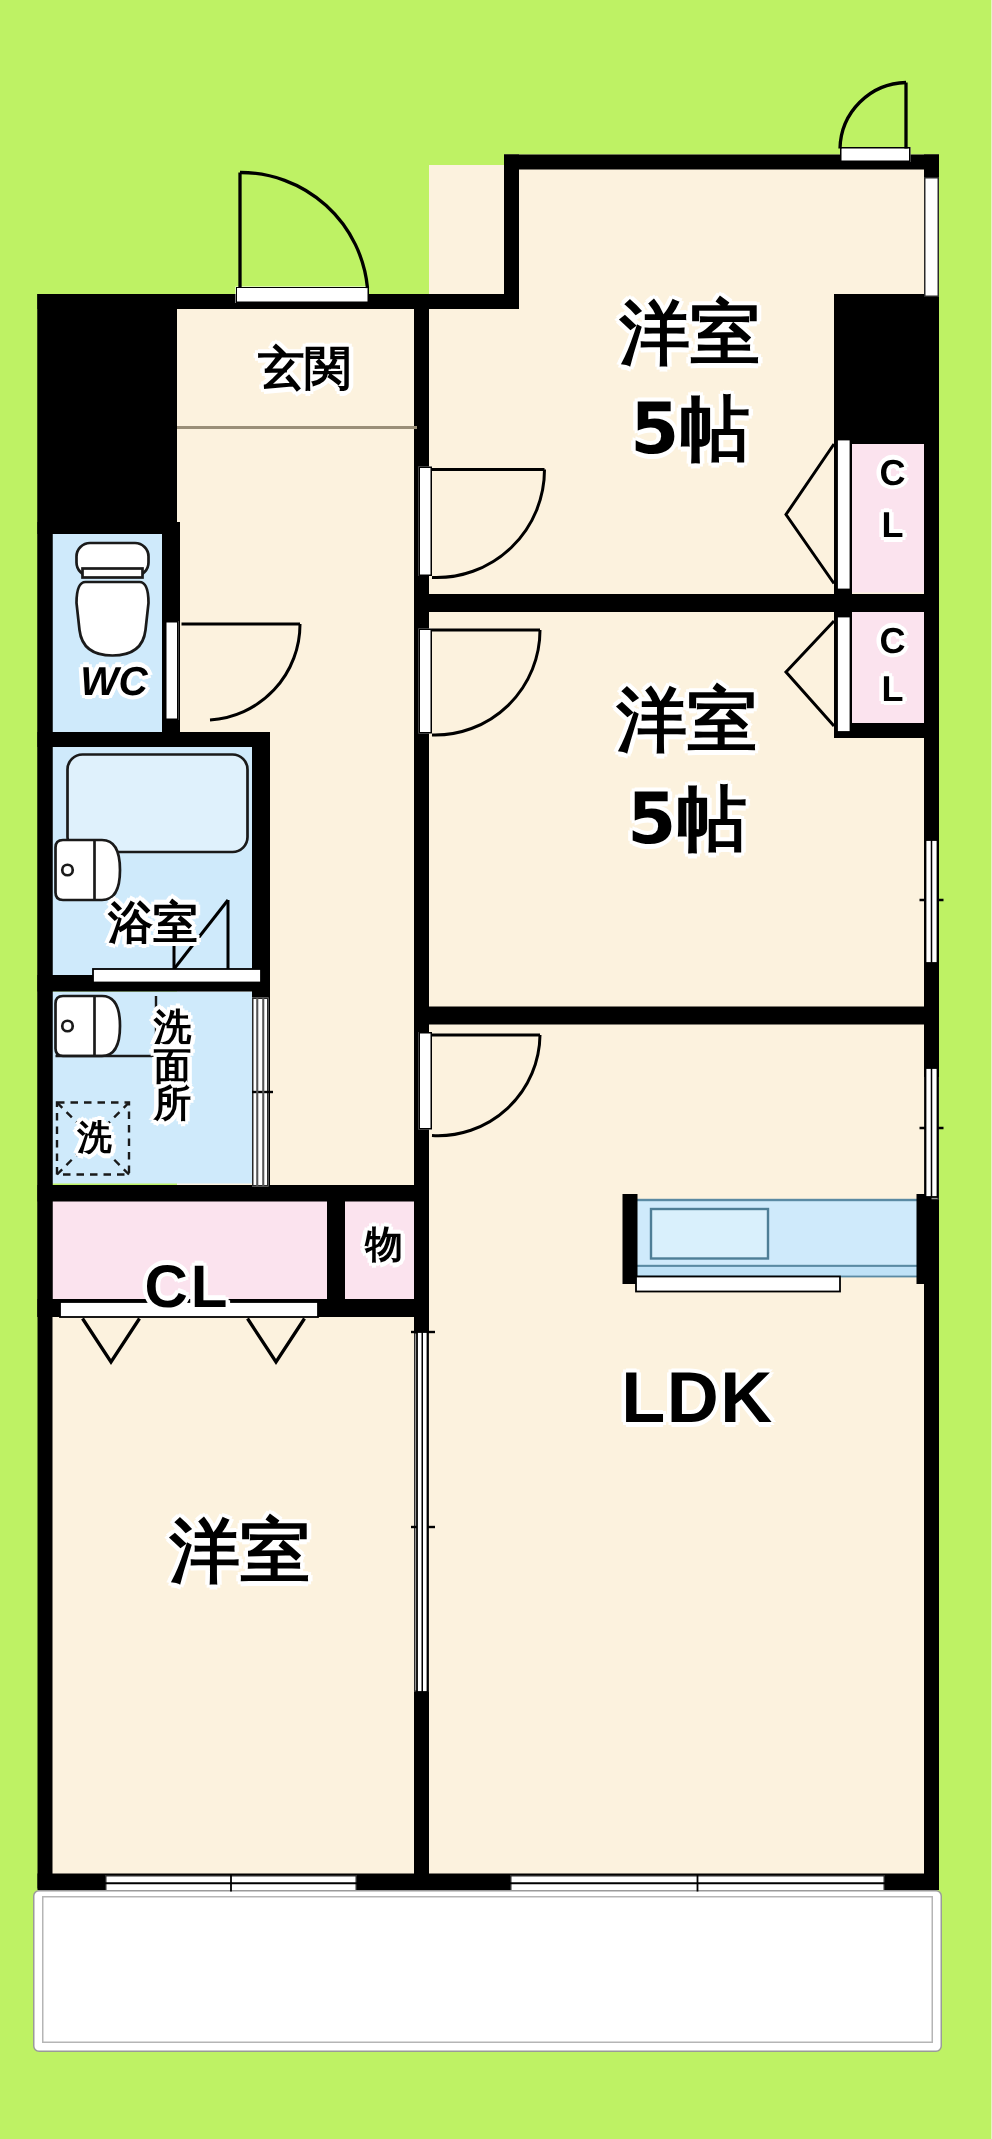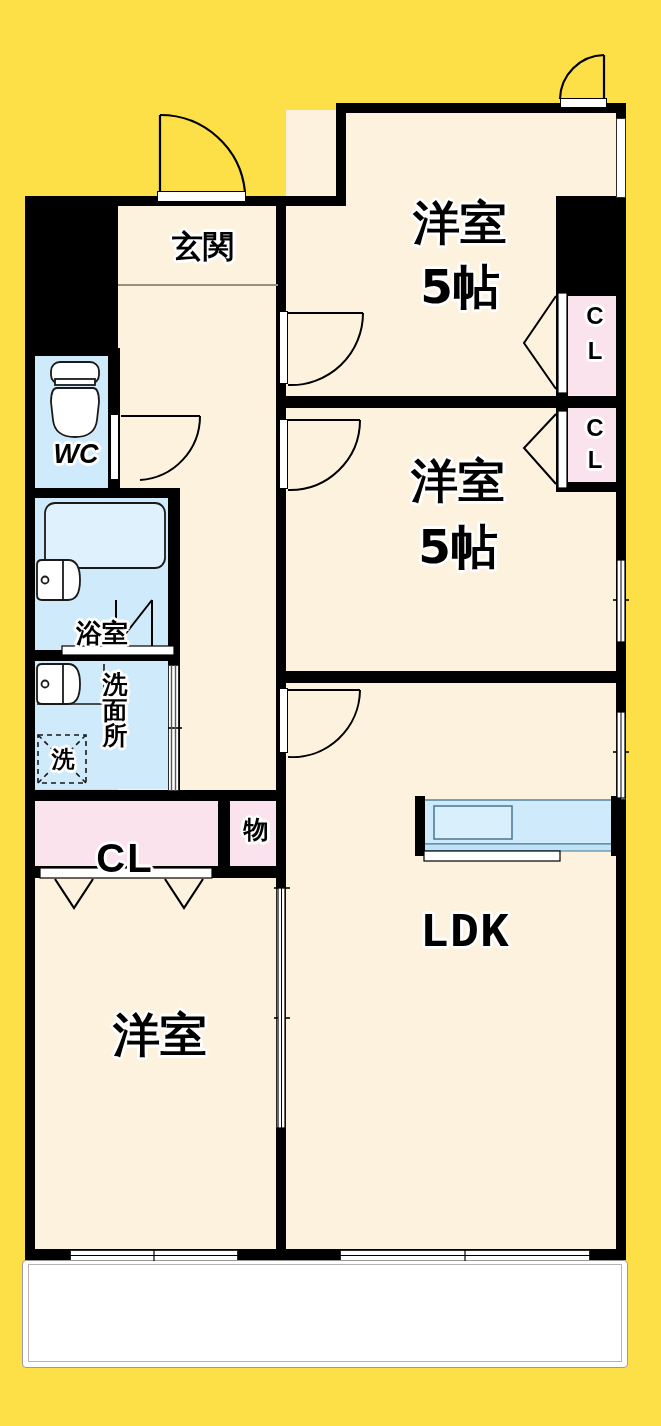--- a/index.html
+++ b/index.html
@@ -7,21 +7,21 @@
     padding: 0;
     background: #ffffff;
   }
   body {
     font-family: "Liberation Sans", "DejaVu Sans", sans-serif;
   }
   #plan {
     position: relative;
     width: 661px;
     height: 1426px;
-    background: #fde047;
+    background: #bef264;
     overflow: hidden;
   }
   
   .wall {           
     position: absolute;
     background: #000000;
   }
   .room {           
     position: absolute;
     background: #fcf2de;
@@ -313,27 +313,27 @@
   </svg>
 
   <div class="label jp" style="left:138px; top:230px; width:130px; font-size:31px;">玄関</div>
 
   <div class="label jp" style="left:370px; top:198px; width:180px; font-size:47px;">洋室</div>
   <div class="label jp" style="left:370px; top:262px; width:180px; font-size:47px;">5帖</div>
 
   <div class="label jp" style="left:368px; top:456px; width:180px; font-size:47px;">洋室</div>
   <div class="label jp" style="left:368px; top:522px; width:180px; font-size:47px;">5帖</div>
 
-  <div class="label" style="left:375px; top:908px; width:180px; font-size:48px; letter-spacing:1px;font-family:Liberation Mono, monospace;">LDK</div>
+  <div class="label" style="left:375px; top:908px; width:180px; font-size:48px; letter-spacing:1px;">LDK</div>
 
   <div class="label jp" style="left:70px; top:1010px; width:180px; font-size:47px;">洋室</div>
 
   <div class="label" style="left:36px; top:440px; width:80px; font-size:27px;font-style:italic;">WC</div>
 
-  <div class="label jp" style="left:58px; top:600px; width:88px; font-size:26px;margin-top:20px;">浴室</div>
+  <div class="label jp" style="left:58px; top:600px; width:88px; font-size:30px;">浴室</div>
 
   <div class="label jp" style="left:98px; top:672px; width:34px; font-size:25px; line-height:1.02; white-space:normal;">洗面所</div>
 
   <div class="label jp" style="left:44px; top:747px; width:38px; font-size:23px;">洗</div>
 
   <div class="label" style="left:85px; top:817px; width:80px; font-size:40px; letter-spacing:2px;margin-top:20px;">CL</div>
 
   <div class="label jp" style="left:238px; top:817px; width:36px; font-size:25px;">物</div>
 
   <div class="label" style="left:575px; top:303px; width:40px; font-size:24px;">C</div>

